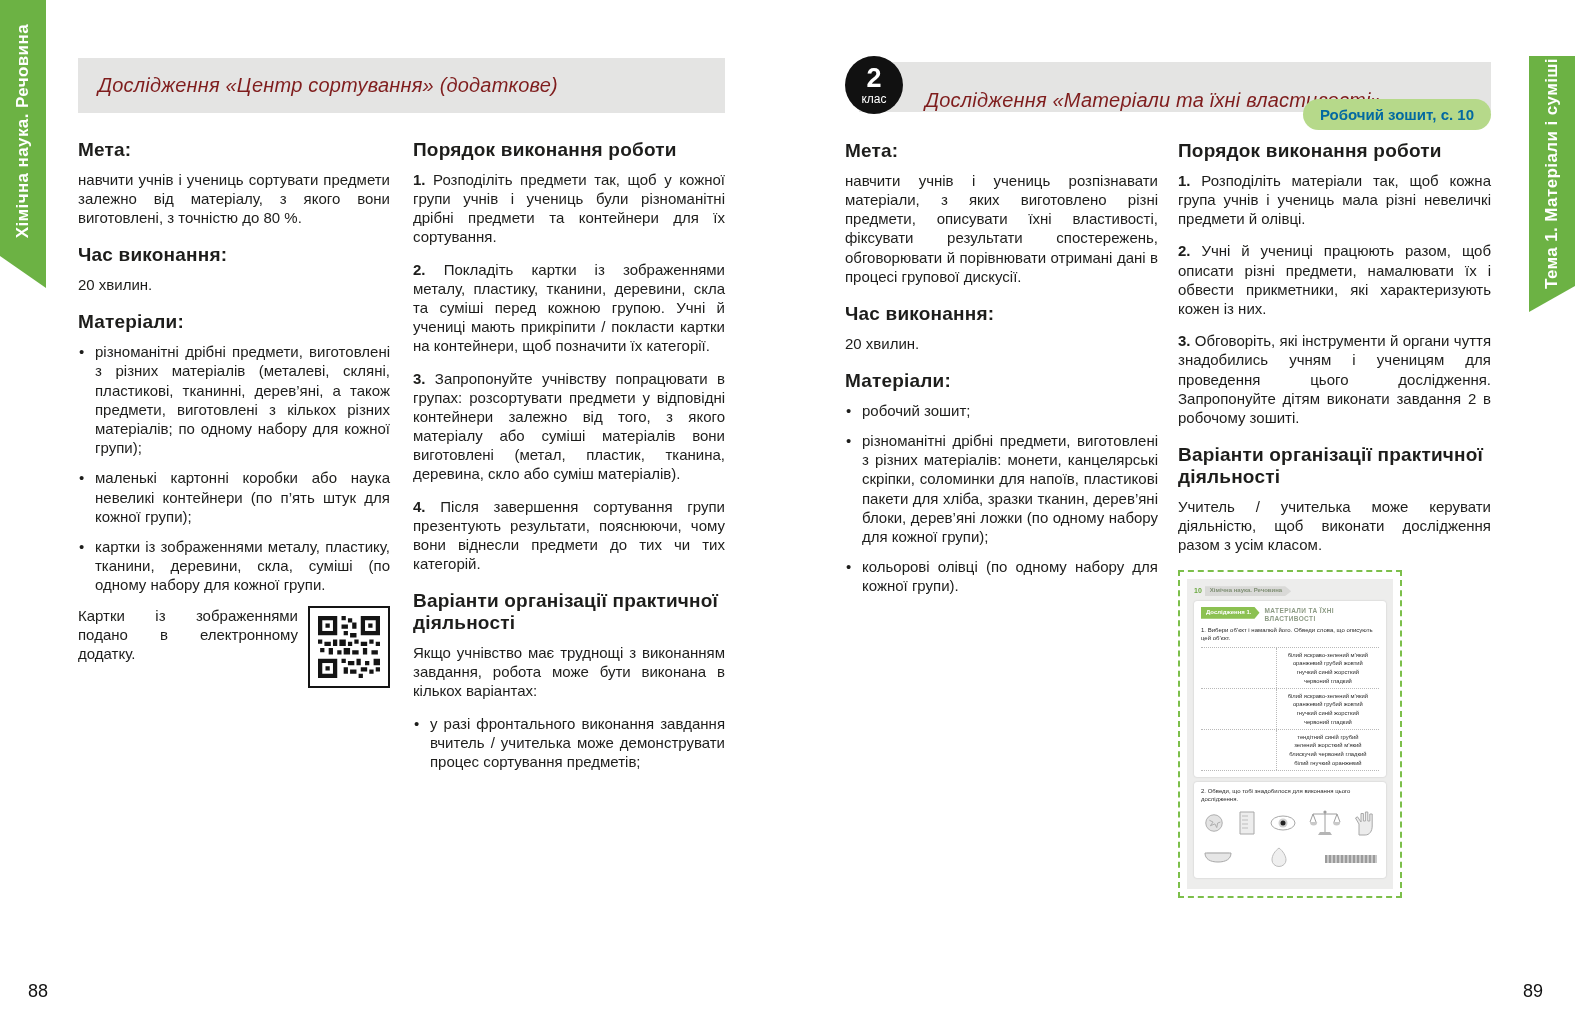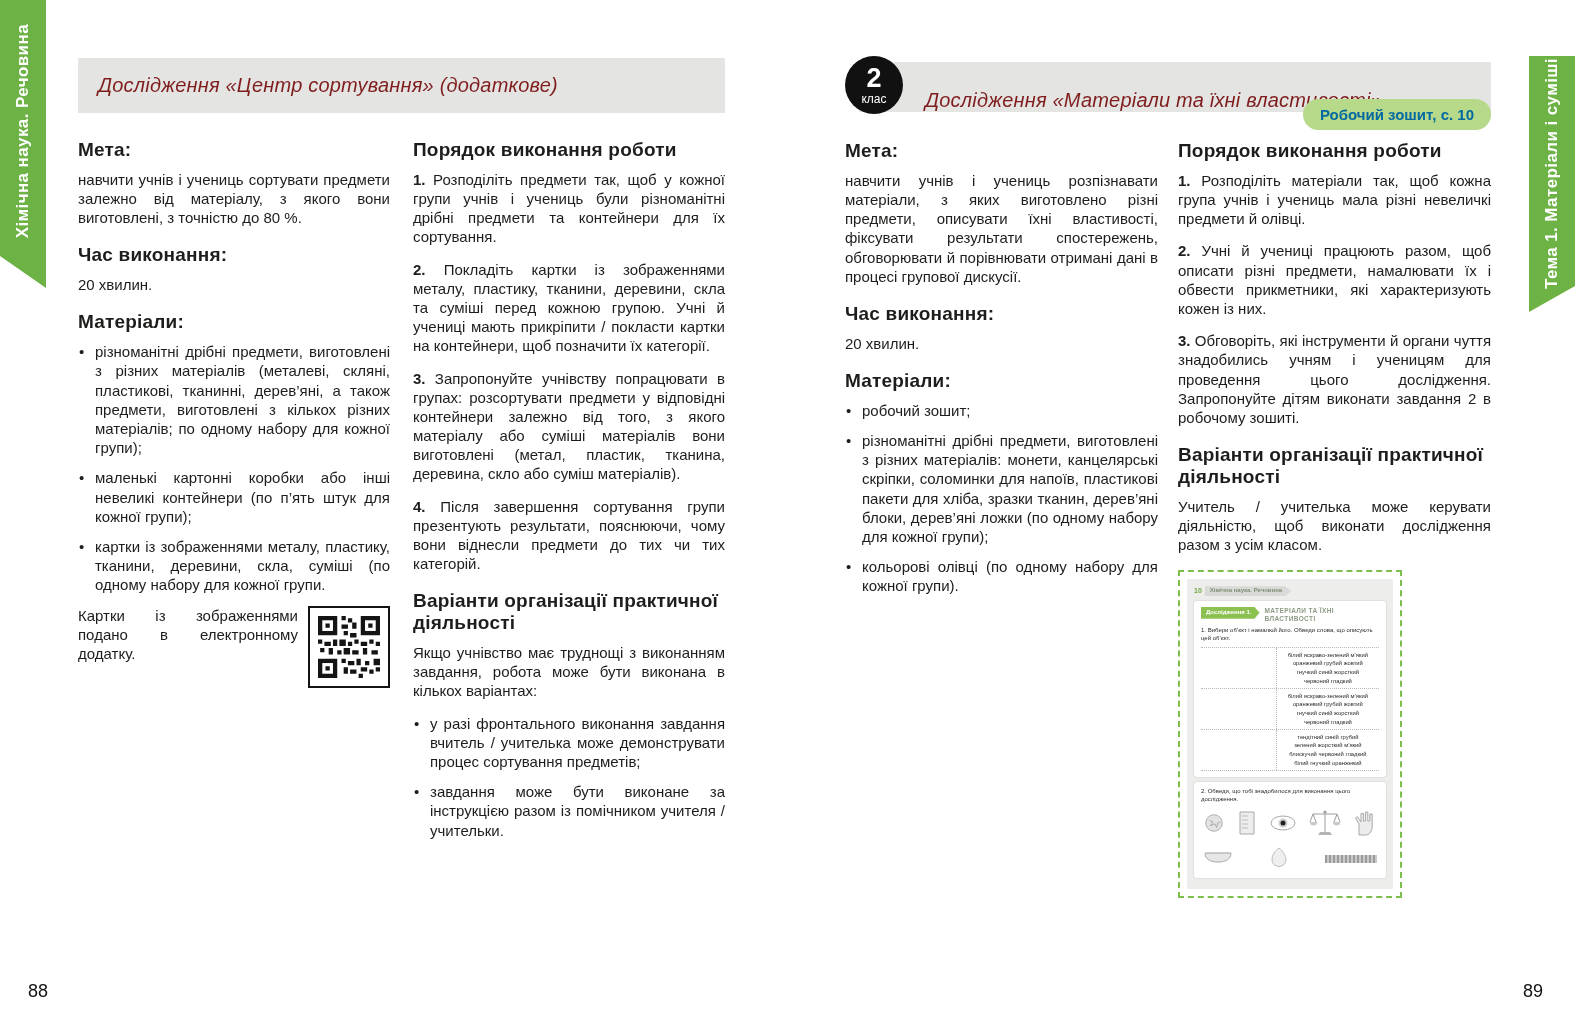--- a/index.html
+++ b/index.html
@@ -128,21 +128,21 @@
   </div>
   <div class="cols">
     <div class="col">
       <h3 class="sec first">Мета:</h3>
       <p class="body">навчити учнів і учениць сортувати предмети залежно від матеріалу, з якого вони виготовлені, з точністю до 80 %.</p>
       <h3 class="sec">Час виконання:</h3>
       <p class="body">20 хвилин.</p>
       <h3 class="sec">Матеріали:</h3>
       <ul class="dots">
         <li>різноманітні дрібні предмети, виготовлені з різних матеріалів (металеві, скляні, пластикові, тканинні, дерев’яні, а також предмети, виготовлені з кількох різних матеріалів; по одному набору для кожної групи);</li>
-        <li>маленькі картонні коробки або інші невеликі контейнери (по п’ять штук для кожної групи);</li>
+        <li>маленькі картонні коробки або наука невеликі контейнери (по п’ять штук для кожної групи);</li>
         <li>картки із зображеннями металу, пластику, тканини, деревини, скла, суміші (по одному набору для кожної групи.</li>
       </ul>
       <div class="cards-note-row">
         <p class="body cards-note">Картки із зображеннями подано в електронному додатку.</p>
         <div class="qr-frame">
           <svg width="62" height="62" viewBox="0 0 29 29" aria-hidden="true">
             <g fill="#141414">
               <path d="M0 0h9v9H0z"></path>
                 <path d="M20 0h9v9h-9z"></path>
                 <path d="M0 20h9v9H0z"></path>
@@ -169,21 +169,20 @@
     <div class="col">
       <h3 class="sec first">Порядок виконання роботи</h3>
       <p class="step"><b>1.</b> <span>Розподіліть предмети так, щоб у кожної групи учнів і учениць були різноманітні дрібні предмети та контейнери для їх сортування.</span></p>
       <p class="step"><b>2.</b> <span>Покладіть картки із зображеннями металу, пластику, тканини, деревини, скла та суміші перед кожною групою. Учні й учениці мають прикріпити / покласти картки на контейнери, щоб позначити їх категорії.</span></p>
       <p class="step"><b>3.</b> <span>Запропонуйте учнівству попрацювати в групах: розсортувати предмети у відповідні контейнери залежно від того, з якого матеріалу або суміші матеріалів вони виготовлені (метал, пластик, тканина, деревина, скло або суміш матеріалів).</span></p>
       <p class="step"><b>4.</b> <span>Після завершення сортування групи презентують результати, пояснюючи, чому вони віднесли предмети до тих чи тих категорій.</span></p>
       <h3 class="sec">Варіанти організації практичної діяльності</h3>
       <p class="body">Якщо учнівство має труднощі з виконанням завдання, робота може бути виконана в кількох варіантах:</p>
       <ul class="dots">
         <li>у разі фронтального виконання завдання вчитель / учителька може демонструвати процес сортування предметів;</li>
-        <li>завдання може бути виконане за інструкцією разом із помічником учителя / учительки.</li>
       </ul>
     </div>
   </div>
 </div>
 
 <div class="page-right">
   <div class="header-row">
     <div class="grade-badge">
       <span class="grade-num">2</span>
       <span class="grade-label">клас</span>

